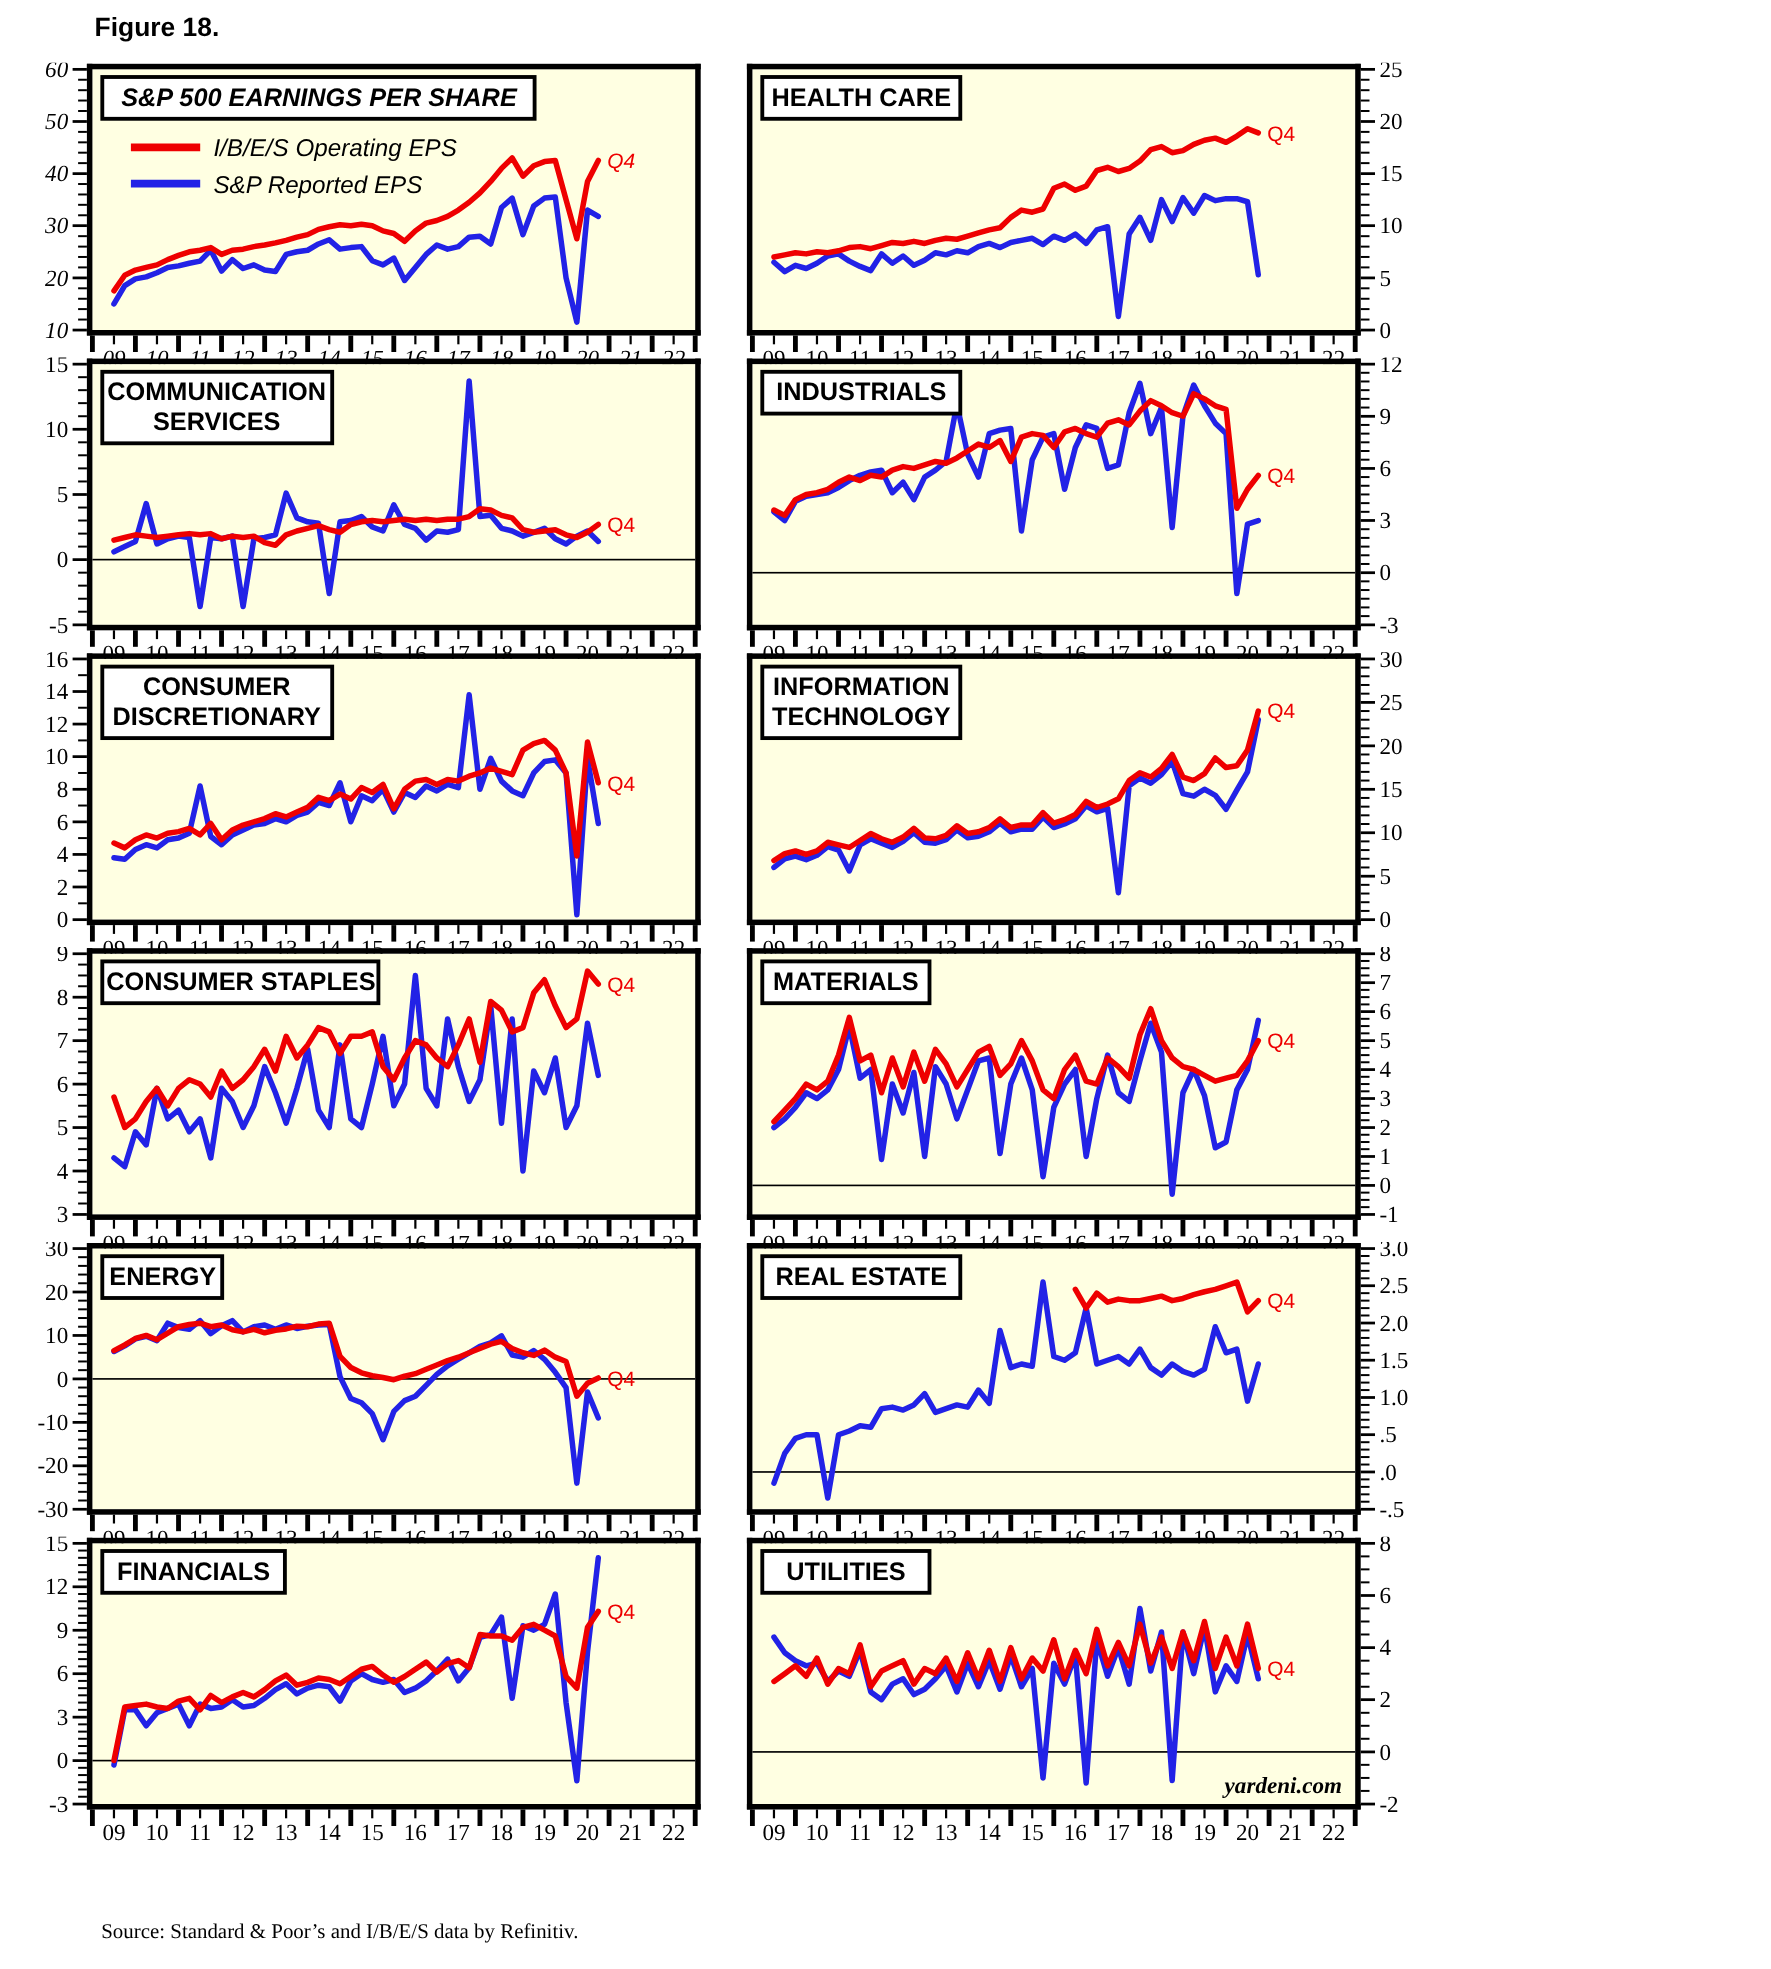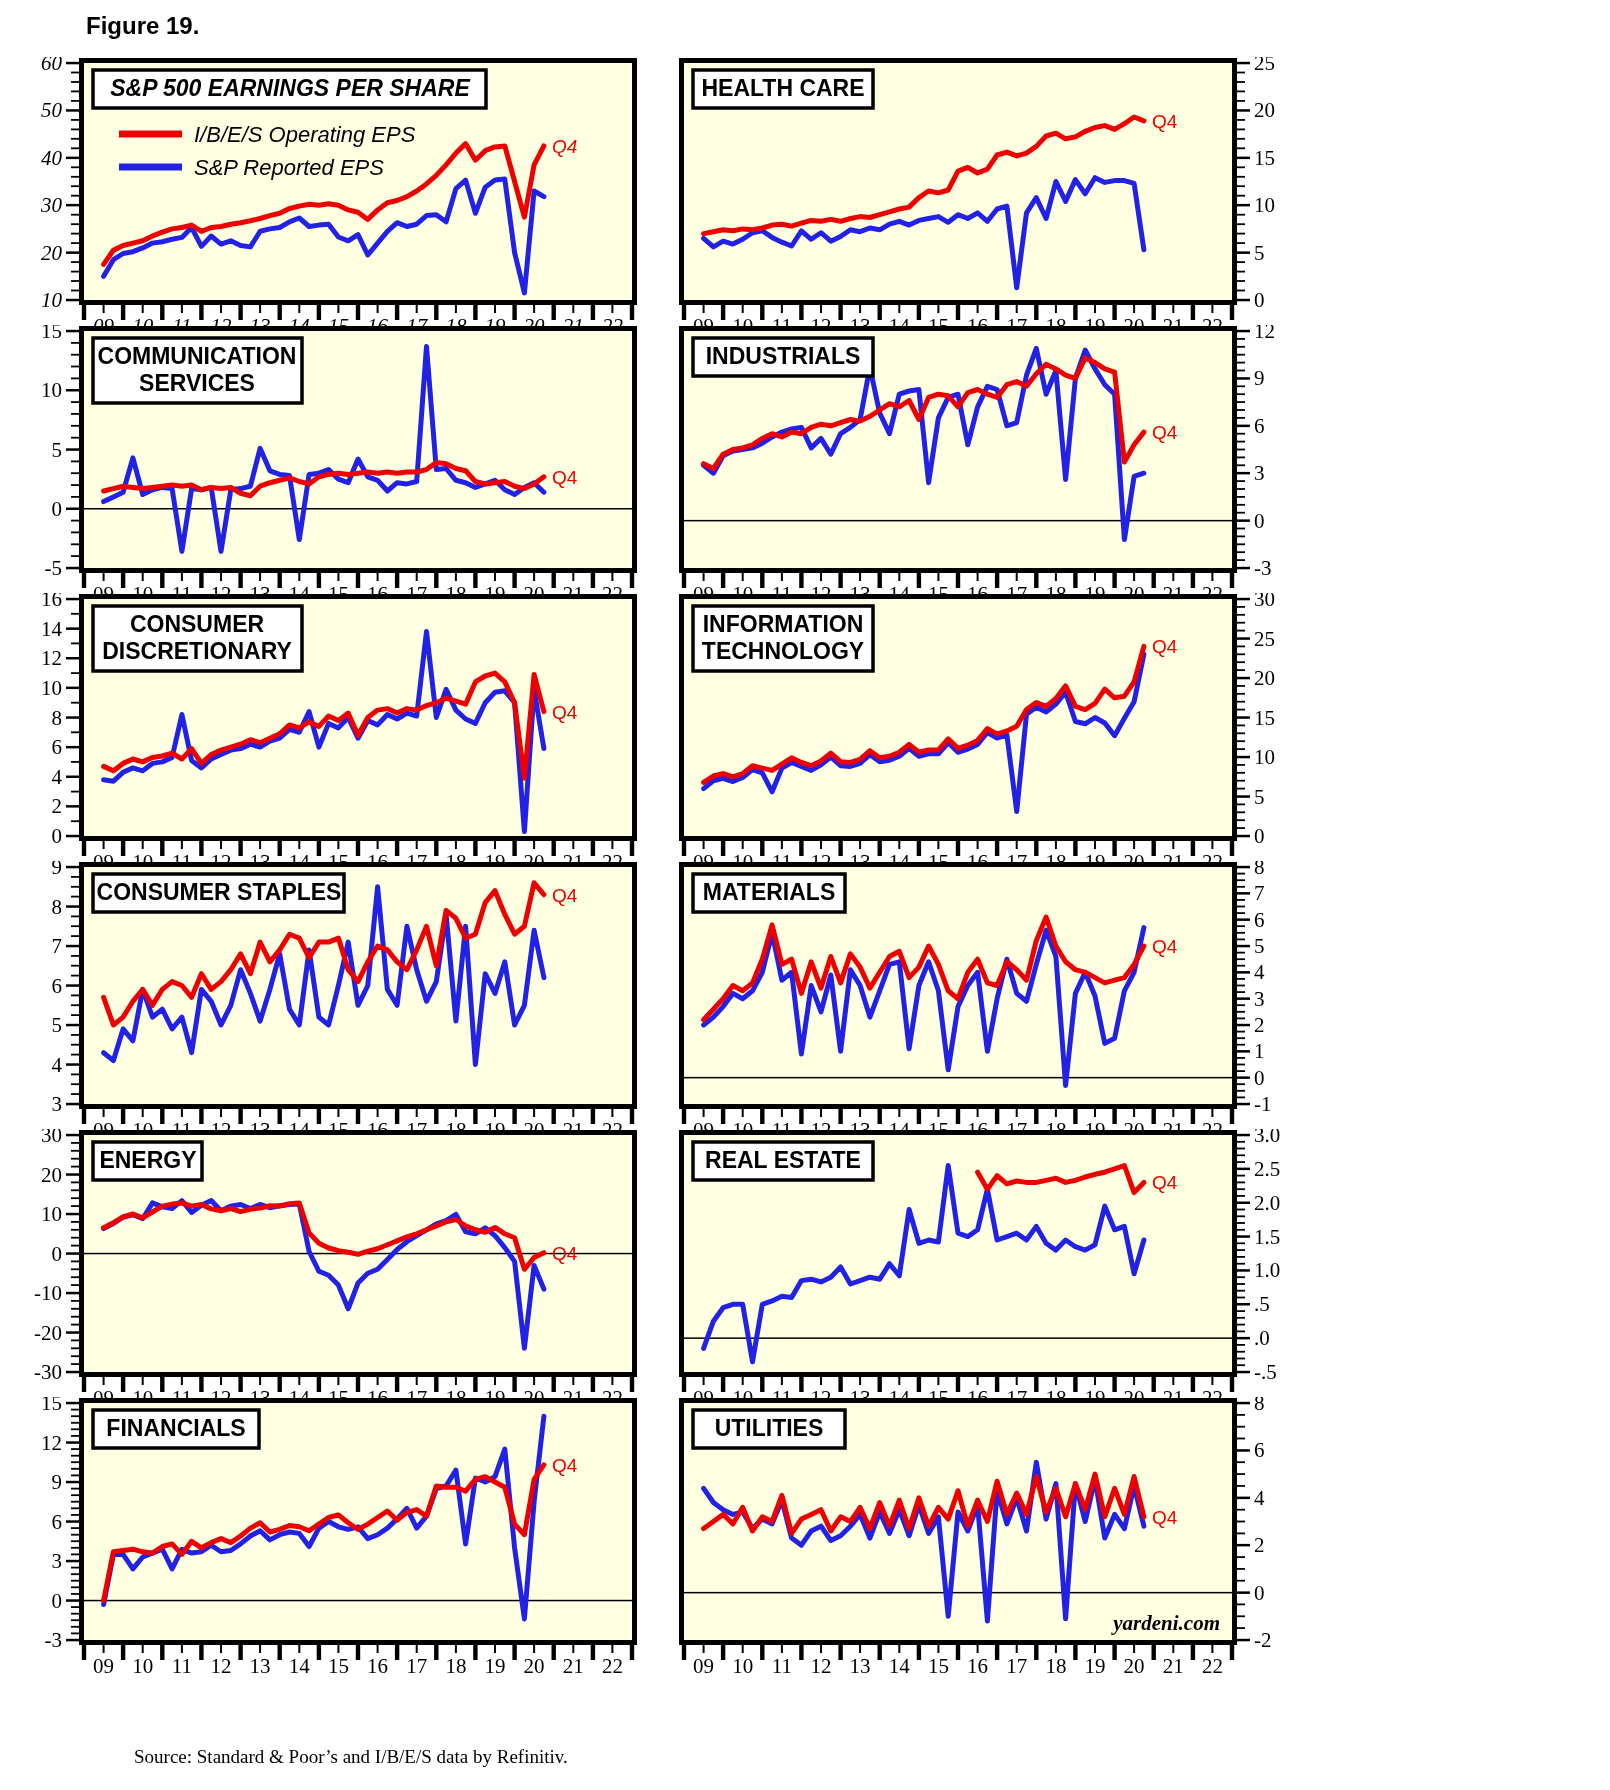--- a/index.html
+++ b/index.html
@@ -1,28 +1,28 @@
 <!DOCTYPE html>
 <html><head>
 <meta charset="utf-8">
 <style>
   html,body{margin:0;padding:0;background:#fff;}
   .page{position:relative;width:1610px;height:1790px;background:#fff;overflow:hidden;
         font-family:"Liberation Sans",sans-serif;}
   .fig-label{position:absolute;left:86px;top:12px;font-size:24px;font-weight:bold;color:#000;}
   .source{position:absolute;left:92px;top:1746px;font-family:"Liberation Serif",serif;
-          font-size:19px;color:#000;margin-left:42px;}
+          font-size:19px;color:#000;}
   .panel{position:absolute;width:645px;height:282px;}
   svg text{user-select:none;}
 </style>
 </head>
 <body>
 
 <div class="page">
-  <div class="fig-label">Figure 19.</div>
+  <div class="fig-label">Figure 18.</div>
   <div id="charts">
       <div class="panel" style="left: 18px; top: 57px; font-style: italic;">
         <svg width="645" height="282" viewBox="0 0 645 282" style="position:absolute;left:0;top:0">
           <rect x="66" y="6" width="548" height="237" fill="#FFFFE2"></rect>
           <clipPath id="clip-sp500">
             <rect x="66" y="6" width="548" height="237"></rect>
           </clipPath>
           <g clip-path="url(#clip-sp500)">
             <polyline points="85.6,219.3 95.4,202.7 105.1,196.5 114.9,194.7 124.7,190.9 134.5,186.1 144.3,184.7 154.1,182.3 163.9,180.4 173.6,170.5 183.4,189.4 193.2,179.0 203.0,187.1 212.8,183.8 222.6,188.5 232.4,189.9 242.1,174.3 251.9,171.9 261.7,170.5 271.5,164.8 281.3,161.0 291.1,169.5 300.9,168.1 310.6,167.2 320.4,180.0 330.2,183.8 340.0,177.6 349.8,198.0 359.6,186.1 369.4,174.3 379.1,165.7 388.9,169.5 398.7,167.2 408.5,158.6 418.3,157.7 428.1,164.8 437.9,131.6 447.6,123.1 457.4,156.3 467.2,130.2 477.0,123.1 486.8,122.1 496.6,195.6 506.4,235.9 516.1,134.0 525.9,139.7" fill="none" stroke="#2222E6" stroke-width="5" stroke-linejoin="round" stroke-linecap="round"></polyline>
             <polyline points="85.6,207.4 95.4,193.2 105.1,188.5 114.9,186.1 124.7,183.8 134.5,179.0 144.3,175.2 154.1,171.9 163.9,170.5 173.6,168.1 183.4,174.3 193.2,170.5 203.0,169.5 212.8,167.2 222.6,165.7 232.4,163.8 242.1,161.5 251.9,158.6 261.7,156.3 271.5,151.5 281.3,149.1 291.1,147.3 300.9,148.2 310.6,146.8 320.4,148.2 330.2,152.9 340.0,155.3 349.8,162.4 359.6,152.9 369.4,145.8 379.1,143.5 388.9,139.7 398.7,134.0 408.5,126.9 418.3,118.3 428.1,107.9 437.9,96.1 447.6,86.6 457.4,103.2 467.2,93.7 477.0,89.9 486.8,88.9 496.6,124.5 506.4,160.1 516.1,107.9 525.9,88.9" fill="none" stroke="#EE0000" stroke-width="5" stroke-linejoin="round" stroke-linecap="round"></polyline>

